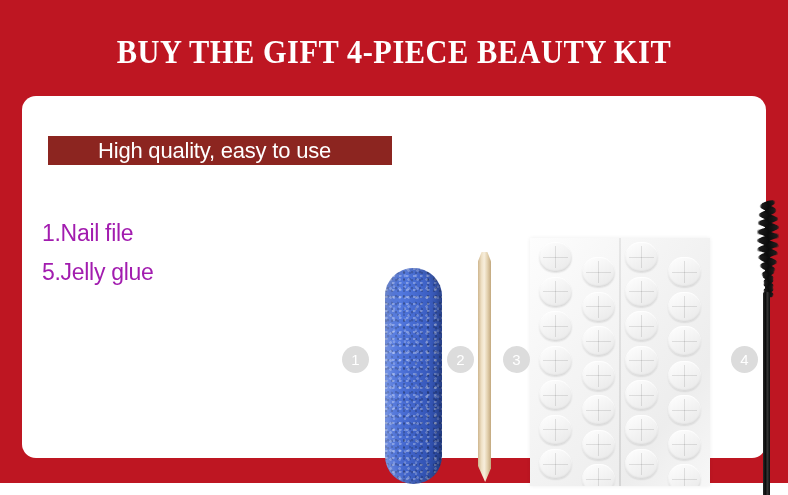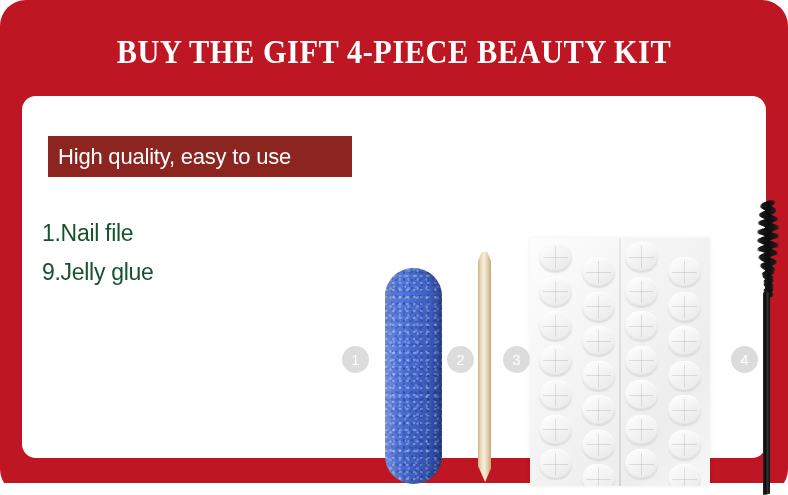--- a/index.html
+++ b/index.html
@@ -9,21 +9,20 @@
   }
   body {
     font-family: "Liberation Sans", sans-serif;
   }
   .page {
     position: relative;
     width: 788px;
     height: 495px;
     overflow: hidden;
     background: #ffffff;
-    border-radius: 26px;
   }
   
   .poster-bg {
     position: absolute;
     left: 0;
     top: 0;
     width: 788px;
     height: 483px;
     background: #be1622;
   }
@@ -51,41 +50,42 @@
     height: 362px;
     background: #ffffff;
     border-radius: 14px;
   }
   
   .badge-banner {
     position: absolute;
     left: 26px;
     top: 40px;
     width: 304px;
-    height: 41px;
+    height: 29px;
     background: #8c2520;
     display: flex;
     align-items: center;
+    padding-left: 40px;
   }
   .badge-banner-label {
     color: #ffffff;
     font-size: 22px;
     font-weight: 400;
     padding-left: 10px;
     letter-spacing: -0.2px;
     white-space: nowrap;
   }
   .feature-list {
     position: absolute;
     left: 20px;
     top: 118px;
     width: 300px;
   }
   .feature-item {
-    color: #14532d;
+    color: #a21caf;
     font-size: 23px;
     font-weight: 300;
     line-height: 39px;
     letter-spacing: -0.3px;
     white-space: nowrap;
   }
   
   .num-marker {
     position: absolute;
     top: 250px;
@@ -262,21 +262,21 @@
   <div class="headline">BUY THE GIFT 4-PIECE BEAUTY KIT</div>
 
   <div class="card">
 
     <div class="badge-banner">
       <span class="badge-banner-label">High quality, easy to use</span>
     </div>
 
     <div class="feature-list">
       <div class="feature-item">1.Nail file</div>
-      <div class="feature-item">9.Jelly glue</div>
+      <div class="feature-item">5.Jelly glue</div>
     </div>
 
     <div class="nail-file">
       <div class="nail-file-sheen"></div>
     </div>
 
     <div class="orange-stick">
       <div class="orange-stick-body"></div>
     </div>
 

